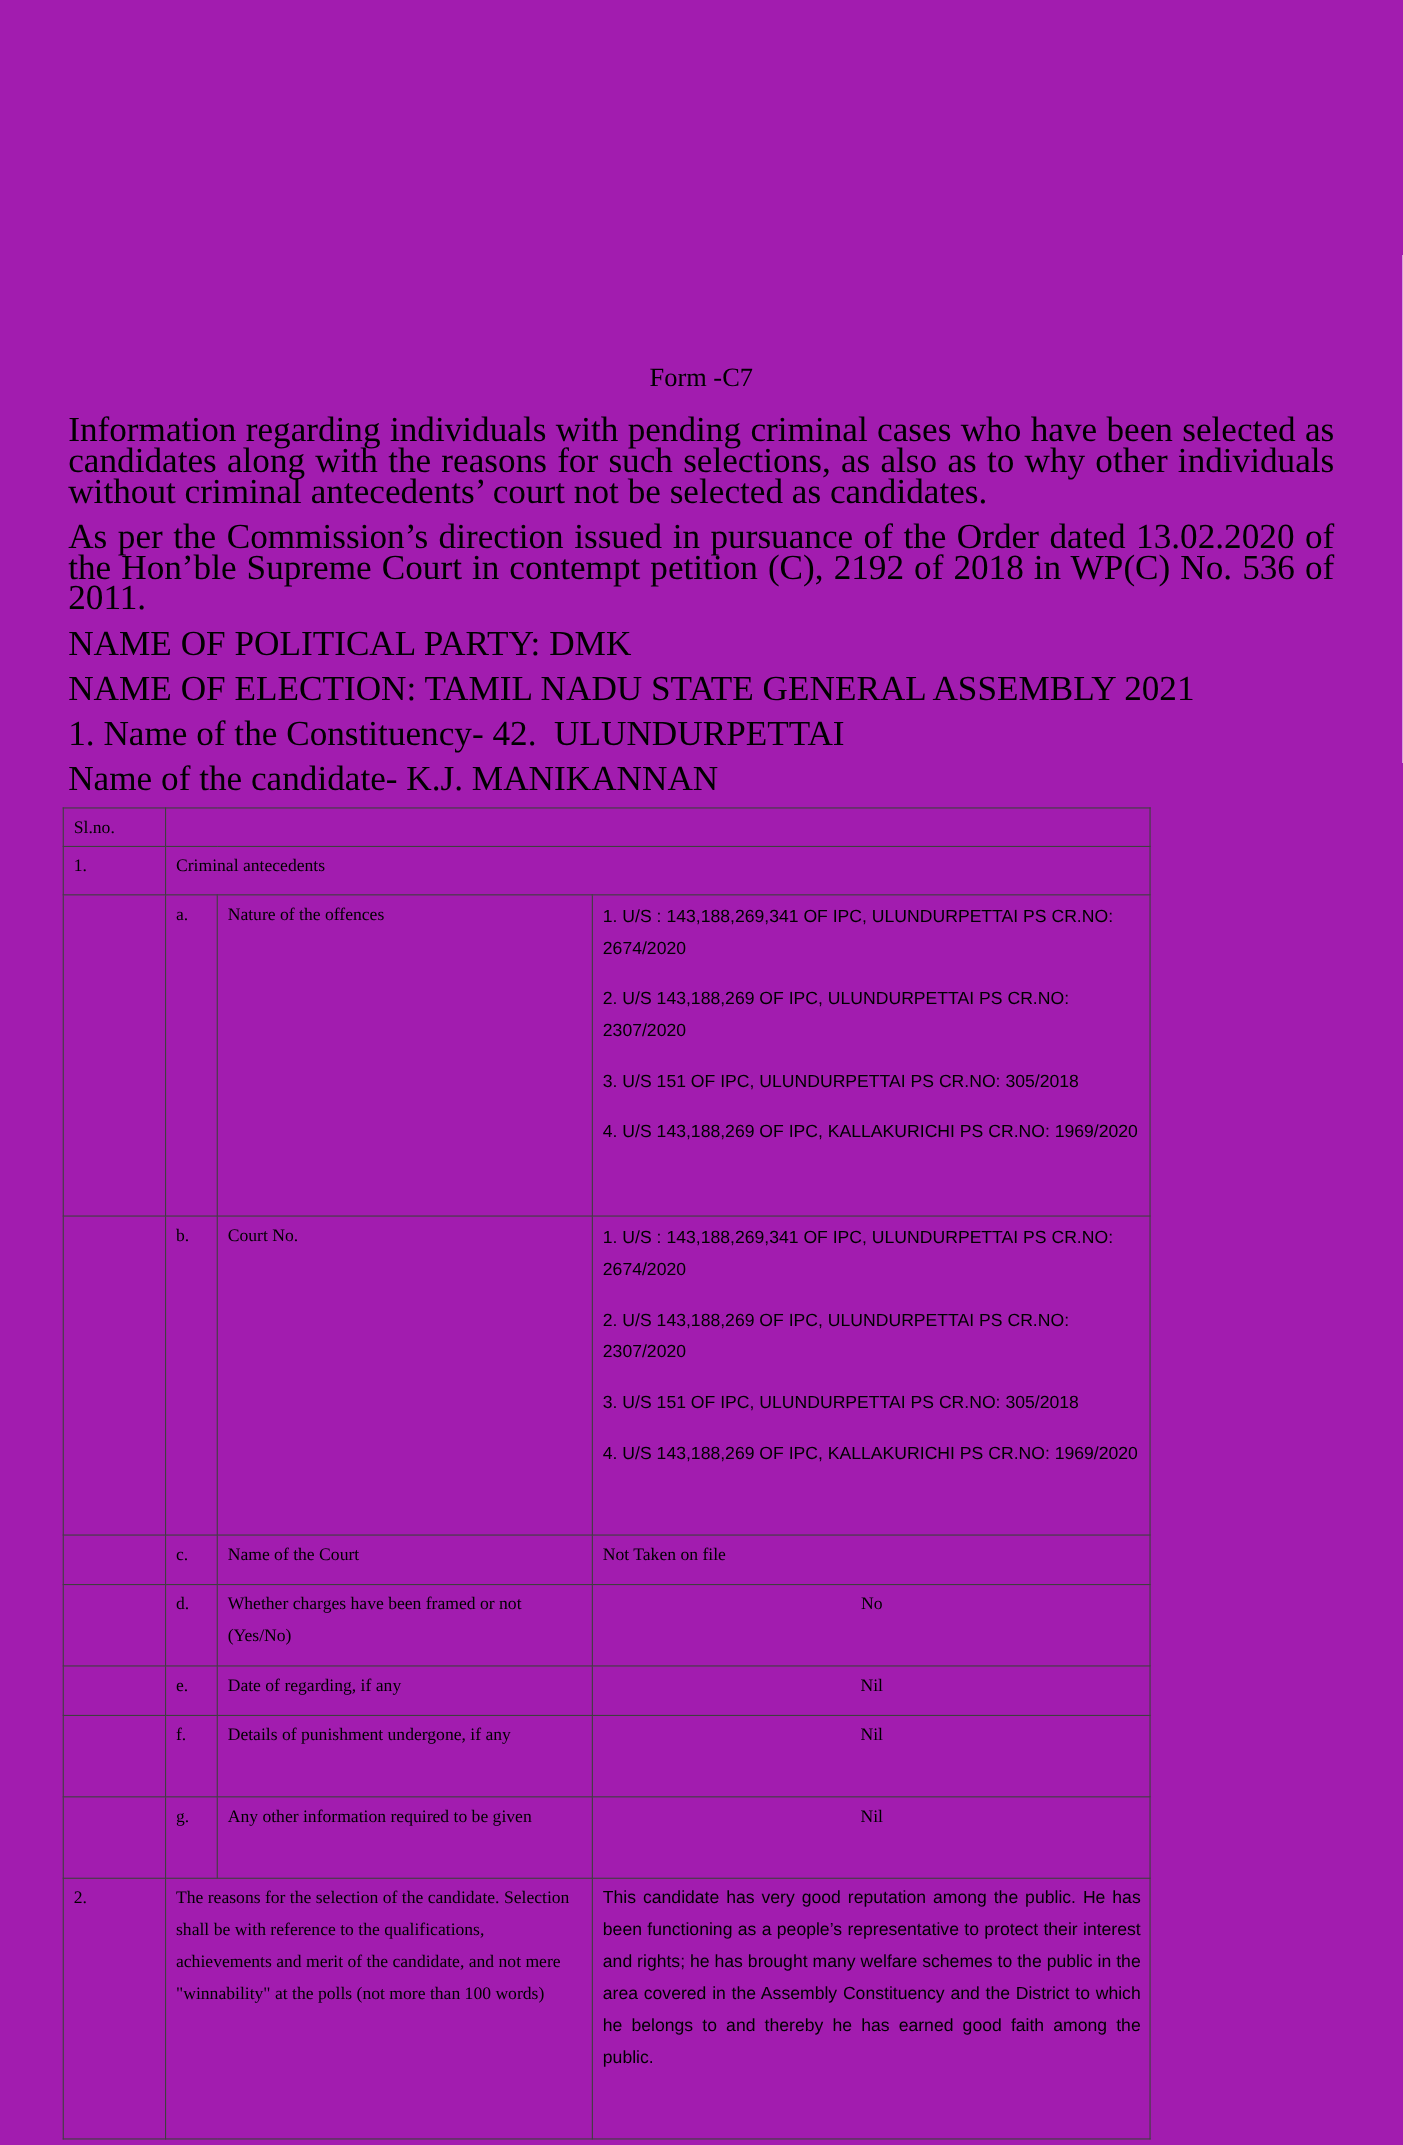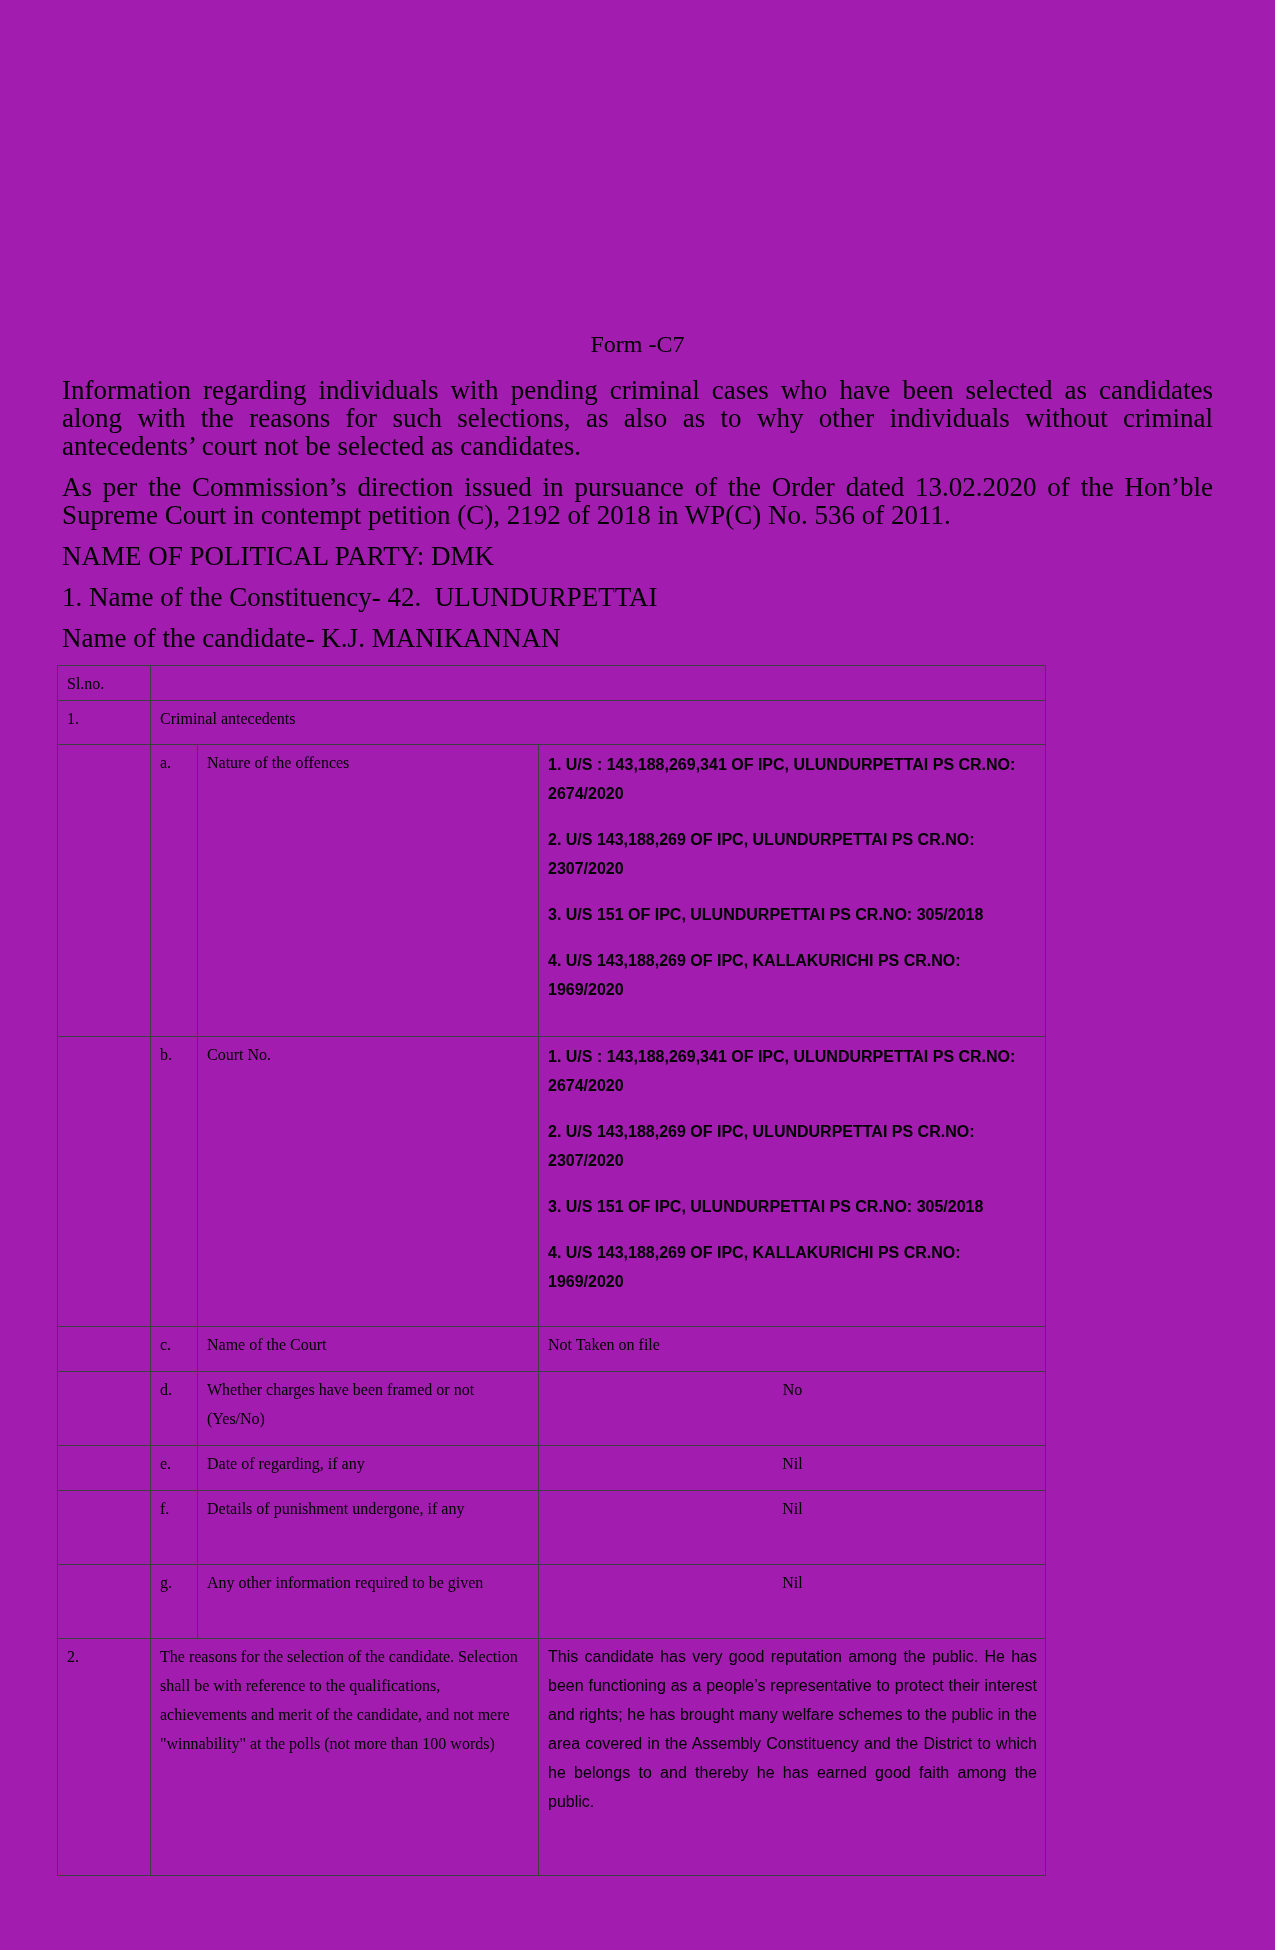--- a/index.html
+++ b/index.html
@@ -15,21 +15,21 @@
     overflow: hidden;
   }
   .title {
     text-align: center;
     font-size: 24px;
     line-height: 28px;
     margin: 0 62px 18px 62px;
   }
   .para {
     margin: 0 62px 13px 62px;
-    font-size: 27px;
+    font-size: 32px;
     line-height: 28px;
   }
   .justify { text-align: justify; }
   .pre { white-space: pre-wrap; }
   .gap-before { margin-top: 4px; }
 
   table.form {
     border-collapse: collapse;
     table-layout: fixed;
     width: 988px;
@@ -47,21 +47,21 @@
   }
   td.sl-cell    { padding-left: 9px; }
   td.letter-cell{ padding-left: 11px; }
   td.label-cell { padding-left: 11px; }
   td.value-cell {
     font-family: "Liberation Sans", "DejaVu Sans", sans-serif;
     font-size: 21px;
     line-height: 27px;
     padding: 6px 12px 4px 12px;
   }
-  td.value-cell p { margin: 2px 0 17px 0; font-weight: bold; }
+  td.value-cell p { margin: 2px 0 17px 0; }
   td.value-serif { padding-left: 11px; }
   td.center { text-align: center; }
   td.reason-value {
     font-family: "Liberation Sans", "DejaVu Sans", sans-serif;
     font-size: 21px;
     line-height: 26.5px;
     text-align: justify;
     padding: 5px 11px 4px 11px;
   }
 </style>
@@ -69,20 +69,21 @@
 <body>
 
 <div class="page">
 
   <div class="title">Form -C7</div>
 
   <p class="para justify">Information regarding individuals with pending criminal cases who have been selected as candidates along with the reasons for such selections, as also as to why other individuals without criminal antecedents’ court not be selected as candidates.</p>
   <p class="para justify">As per the Commission’s direction issued in pursuance of the Order dated 13.02.2020 of the Hon’ble Supreme Court in contempt petition (C), 2192 of 2018 in WP(C) No. 536 of 2011.</p>
 
   <p class="para gap-before">NAME OF POLITICAL PARTY: DMK</p>
+  <p class="para">NAME OF ELECTION: TAMIL NADU STATE GENERAL ASSEMBLY 2021</p>
   <p class="para pre">1. Name of the Constituency- 42.  ULUNDURPETTAI</p>
   <p class="para">Name of the candidate- K.J. MANIKANNAN</p>
 
   <table class="form">
     <colgroup>
       <col style="width:93px">
       <col style="width:47px">
       <col style="width:341px">
       <col style="width:507px">
     </colgroup>

